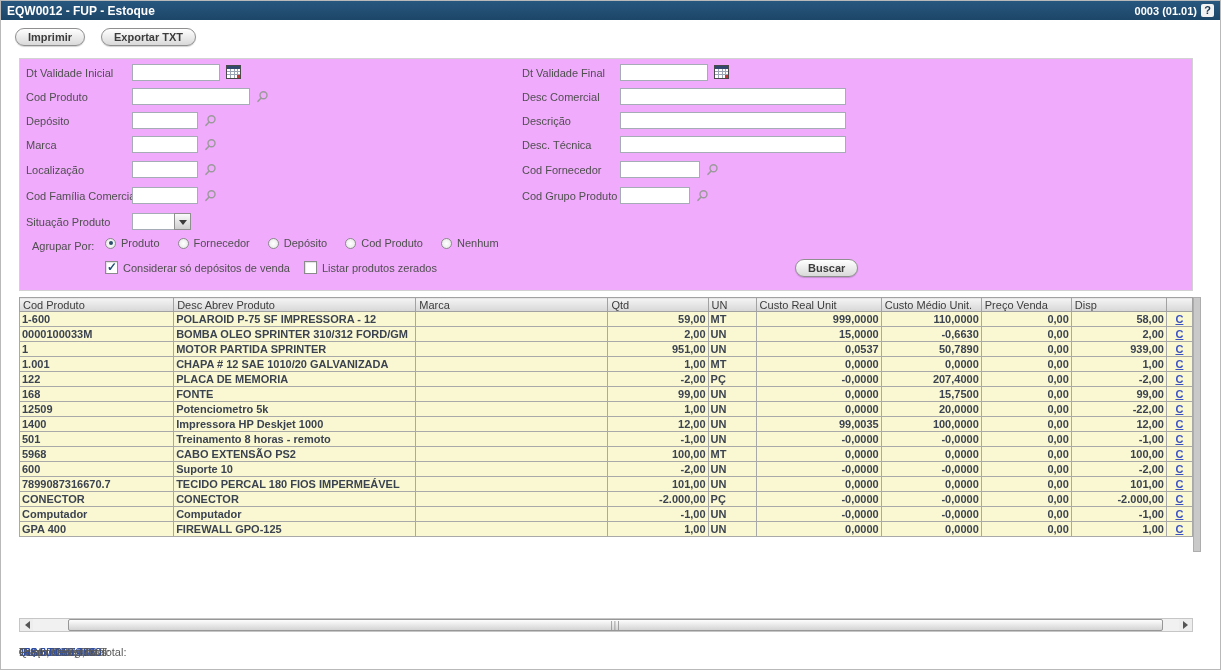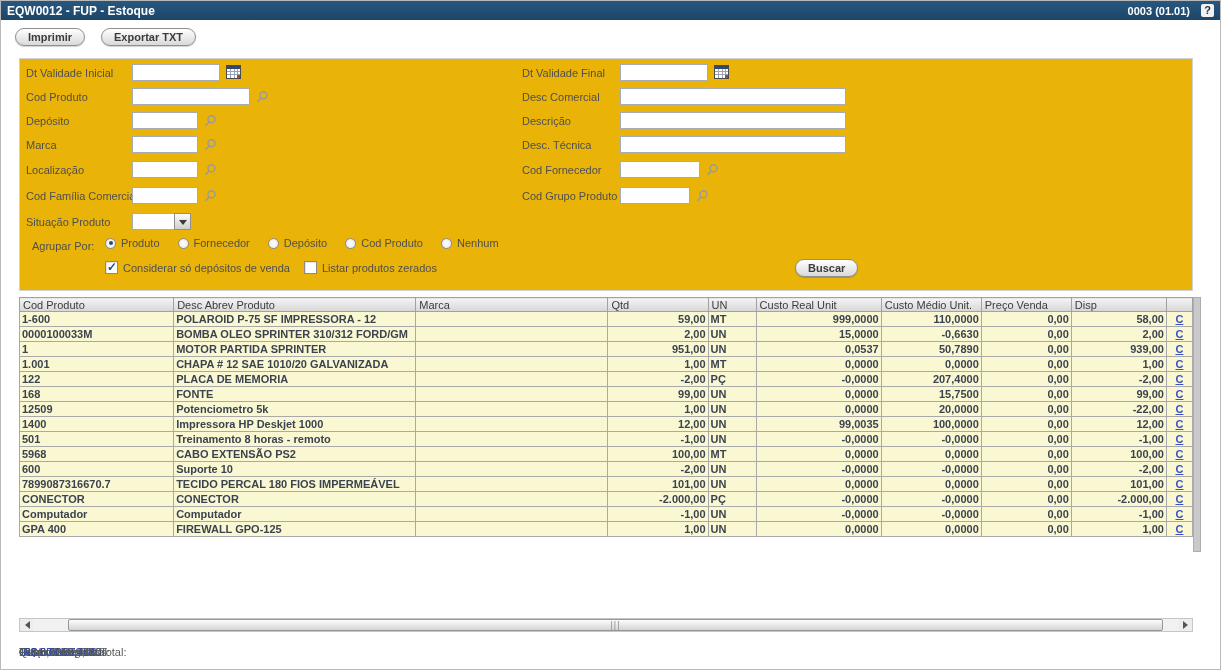--- a/index.html
+++ b/index.html
@@ -11,39 +11,39 @@
     border:1px solid #b9b9b9;
     overflow:hidden;
   }
   
   .titlebar {
     position:absolute; top:0; left:0; width:100%; height:19px;
     background:linear-gradient(#27577f,#1d4668);
     color:#fff; display:flex; align-items:center; justify-content:space-between;
     padding:0 6px; font-size:12px; font-weight:bold;
   }
-  .titlebar-right { display:flex; align-items:center; gap:11px; font-size:11px; }
+  .titlebar-right { display:flex; align-items:center; gap:4px; font-size:11px; }
   .help-box {
     width:13px; height:13px; background:#f2f2f2; color:#16324d;
     font-size:11px; font-weight:bold; line-height:13px; text-align:center;
     border-radius:2px; cursor:pointer;
   }
   
   .toolbar { position:absolute; top:27px; left:14px; display:flex; gap:16px; }
   .btn {
     height:18px; padding:0 12px; font-family:inherit;
     font-size:11px; font-weight:bold; color:#3c3c3c;
     background:linear-gradient(#ffffff,#d9d9d9);
     border:1px solid #8f8f8f; border-radius:9px;
     box-shadow:0 1px 1px rgba(0,0,0,.18); cursor:pointer; white-space:nowrap;
   }
   
   .panel {
     position:absolute; left:18px; top:57px; width:1174px; height:233px;
-    background:#eab308; border:1px solid #d2d2d2;
+    background:#f0abfc; border:1px solid #d2d2d2;
   }
   .flabel { position:absolute; font-size:11px; color:#4f4f4f; height:18px; line-height:18px; white-space:nowrap; }
   .inp {
     position:absolute; height:17px; border:1px solid #a5acb5; background:#fff;
     font-family:inherit; font-size:11px; padding:0 2px;
   }
   .icon { position:absolute; width:15px; height:15px; cursor:pointer; }
   .selwrap { position:absolute; display:flex; }
   .sel-box { width:42px; height:17px; background:#fff; border:1px solid #a5acb5; border-right:none; }
   .sel-btn {

